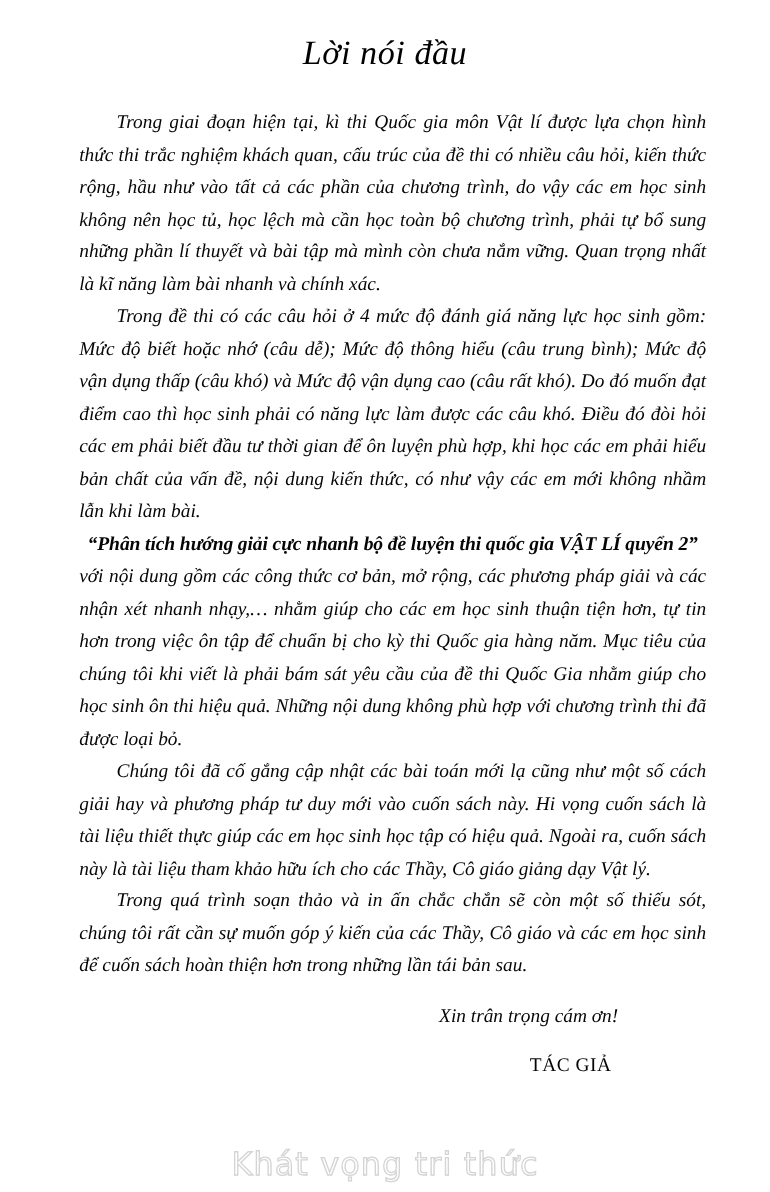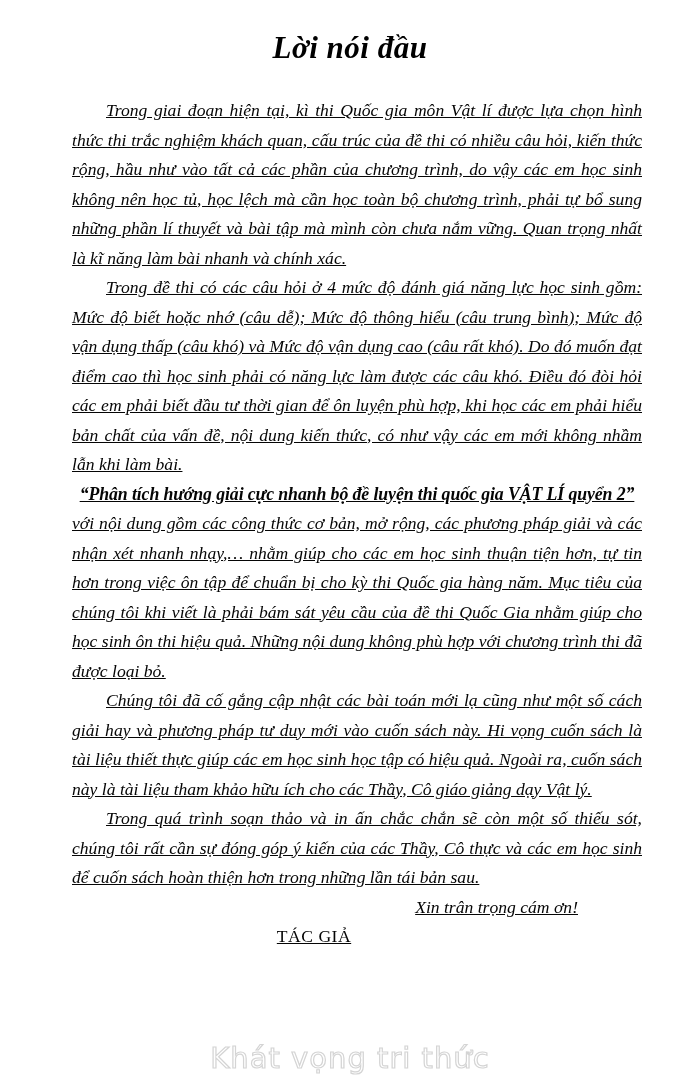--- a/index.html
+++ b/index.html
@@ -18,39 +18,38 @@
 
   .page {
     position: absolute;
     inset: 0;
     padding: 0;
   }
 
   .title {
     text-align: center;
     font-style: italic;
-    font-weight: bold;
+    font-weight: normal;
     font-size: 31px;
     letter-spacing: 0.5px;
     margin: 30px 0 0 0;
     color: #000000;
   }
 
   .body-text {
     position: absolute;
     left: 72px;
     right: 58px;
     top: 96px;
     font-style: italic;
     font-size: 17.6px;
     line-height: 29.5px;
     text-align: justify;
     text-justify: inter-word;
     color: #050505;
-    text-decoration: underline;
   }
 
   .para {
     margin: 0 0 0 0;
     text-indent: 34px;
   }
   .para.noindent {
     text-indent: 0;
   }
 
@@ -61,26 +60,26 @@
     font-style: italic;
     font-size: 17.8px;
     text-indent: 0;
     margin: 0;
     letter-spacing: -0.1px;
   }
 
   .sign-line {
     text-align: right;
     text-indent: 0;
-    margin: 0;
+    margin: 16px;
     padding-right: 64px;
     font-style: italic;
   }
   .sign-author {
-    text-align: center;
+    text-align: right;
     text-indent: 0;
     margin: 0;
     padding-right: 86px;
     font-style: normal;
     font-variant: normal;
     letter-spacing: 0.5px;
   }
 
   
   .watermark {
@@ -120,21 +119,21 @@
 
   <div class="body-text">
 
     <p class="para">Trong giai đoạn hiện tại, kì thi Quốc gia môn Vật lí được lựa chọn hình thức thi trắc nghiệm khách quan, cấu trúc của đề thi có nhiều câu hỏi, kiến thức rộng, hầu như vào tất cả các phần của chương trình, do vậy các em học sinh không nên học tủ, học lệch mà cần học toàn bộ chương trình, phải tự bổ sung những phần lí thuyết và bài tập mà mình còn chưa nắm vững. Quan trọng nhất là kĩ năng làm bài nhanh và chính xác.</p>
     <p class="para">Trong đề thi có các câu hỏi ở 4 mức độ đánh giá năng lực học sinh gồm: Mức độ biết hoặc nhớ (câu dễ); Mức độ thông hiểu (câu trung bình); Mức độ vận dụng thấp (câu khó) và Mức độ vận dụng cao (câu rất khó). Do đó muốn đạt điểm cao thì học sinh phải có năng lực làm được các câu khó. Điều đó đòi hỏi các em phải biết đầu tư thời gian để ôn luyện phù hợp, khi học các em phải hiểu bản chất của vấn đề, nội dung kiến thức, có như vậy các em mới không nhầm lẫn khi làm bài.</p>
 
     <p class="highlight">“Phân tích hướng giải cực nhanh bộ đề luyện thi quốc gia VẬT LÍ quyển 2”</p>
 
     <p class="para noindent">với nội dung gồm các công thức cơ bản, mở rộng, các phương pháp giải và các nhận xét nhanh nhạy,… nhằm giúp cho các em học sinh thuận tiện hơn, tự tin hơn trong việc ôn tập để chuẩn bị cho kỳ thi Quốc gia  hàng  năm. Mục tiêu của chúng tôi khi viết là phải bám sát yêu cầu của đề thi Quốc Gia nhằm giúp cho học sinh ôn thi hiệu quả. Những nội dung không phù hợp với chương trình thi đã được loại bỏ.</p>
     <p class="para">Chúng tôi đã cố gắng cập nhật các bài toán mới lạ cũng như một số cách giải hay và phương pháp tư duy mới vào cuốn sách này. Hi vọng cuốn sách là tài liệu thiết thực giúp các em học sinh học tập có hiệu quả. Ngoài ra, cuốn sách này là tài liệu tham khảo hữu ích cho các Thầy, Cô giáo giảng dạy Vật lý.</p>
-    <p class="para">Trong quá trình soạn thảo và in ấn chắc chắn sẽ còn một số thiếu sót, chúng tôi rất cần sự đóng góp ý kiến của các Thầy, Cô thực và các em học sinh để cuốn sách hoàn thiện hơn trong những lần tái bản sau.</p>
+    <p class="para">Trong quá trình soạn thảo và in ấn chắc chắn sẽ còn một số thiếu sót, chúng tôi rất cần sự muốn góp ý kiến của các Thầy, Cô giáo và các em học sinh để cuốn sách hoàn thiện hơn trong những lần tái bản sau.</p>
 
     <p class="sign-line">Xin trân trọng cám ơn!</p>
     <p class="sign-author">TÁC GIẢ</p>
 
   </div>
 
   <div class="watermark">
     <div class="wm-sub">Khát vọng tri thức</div>
   </div>
 

